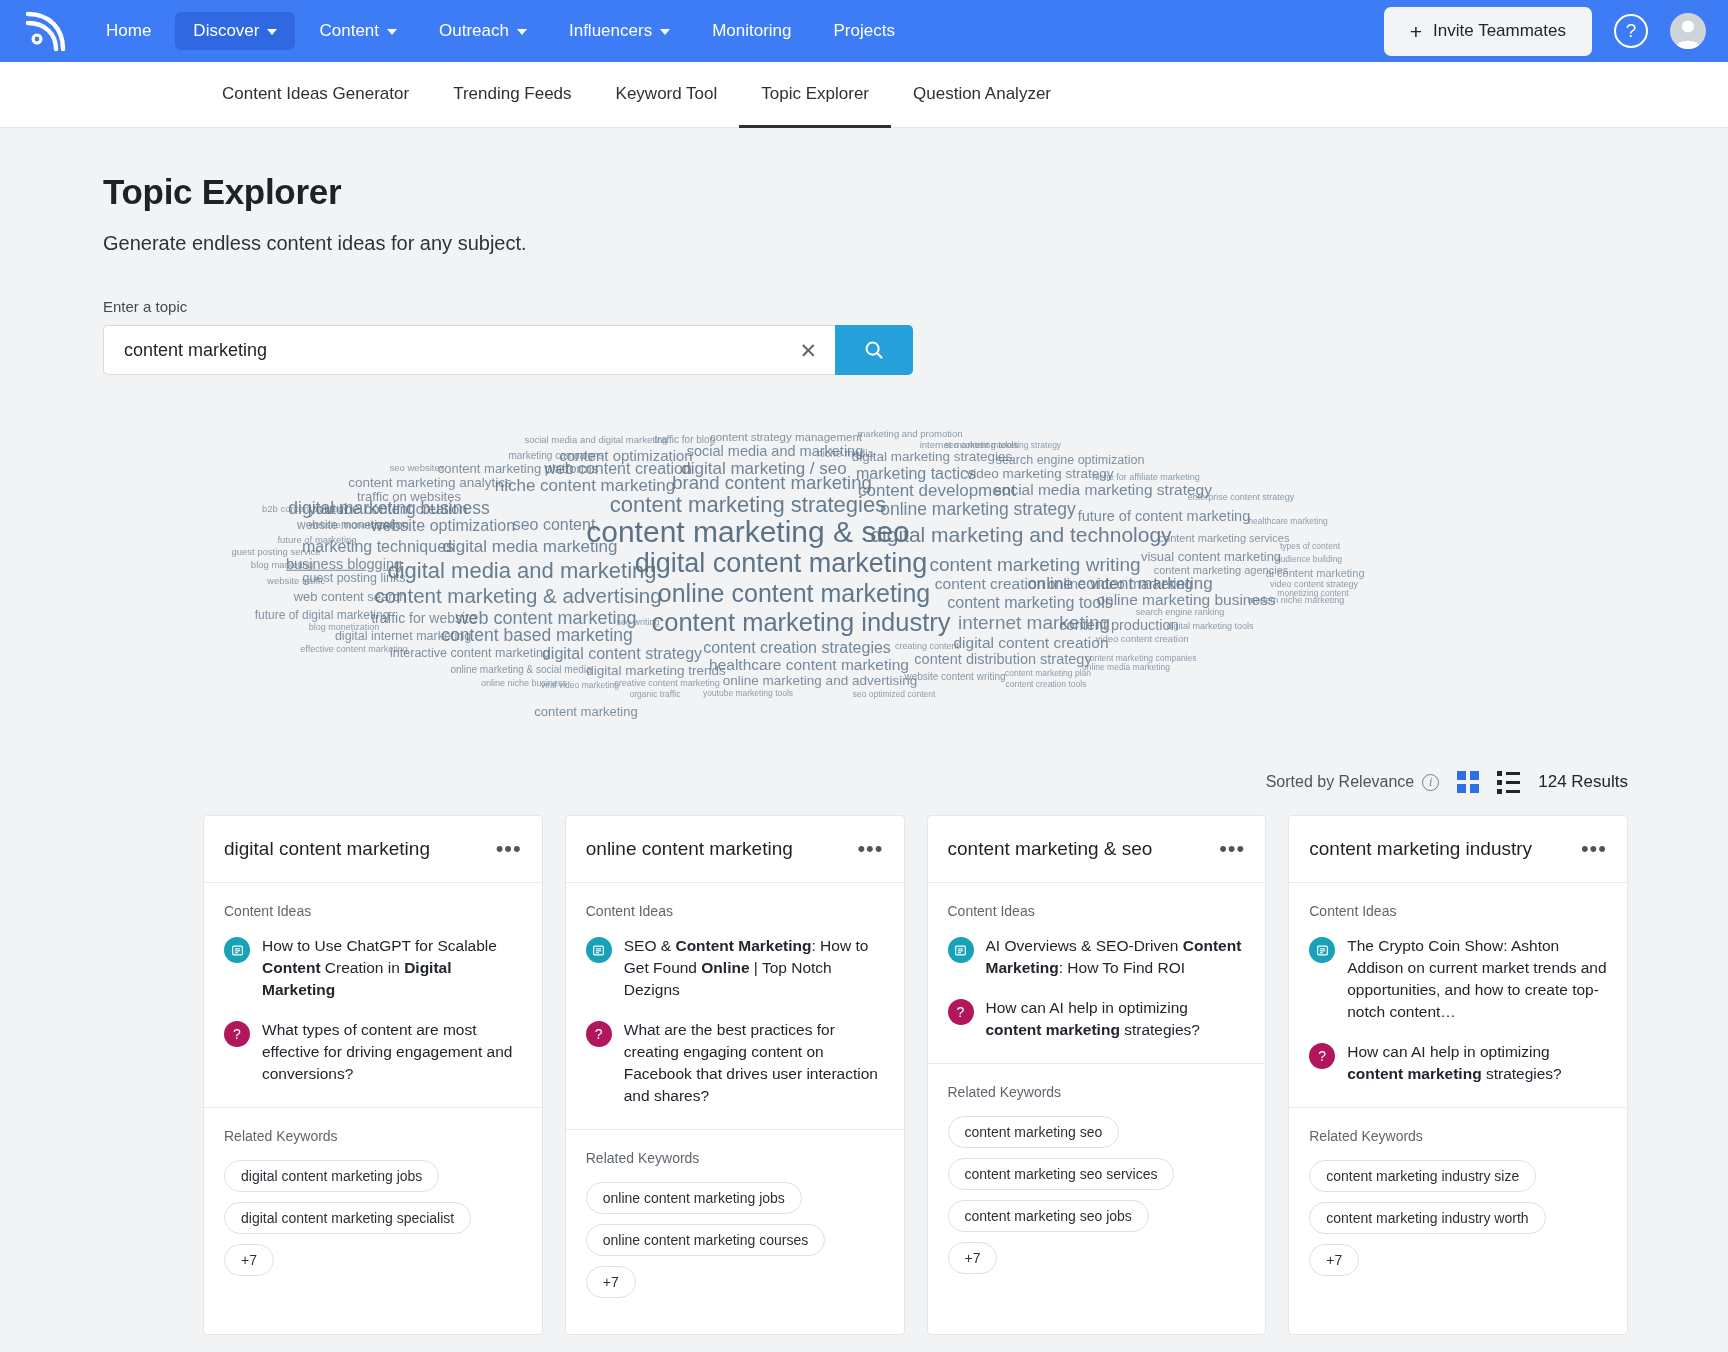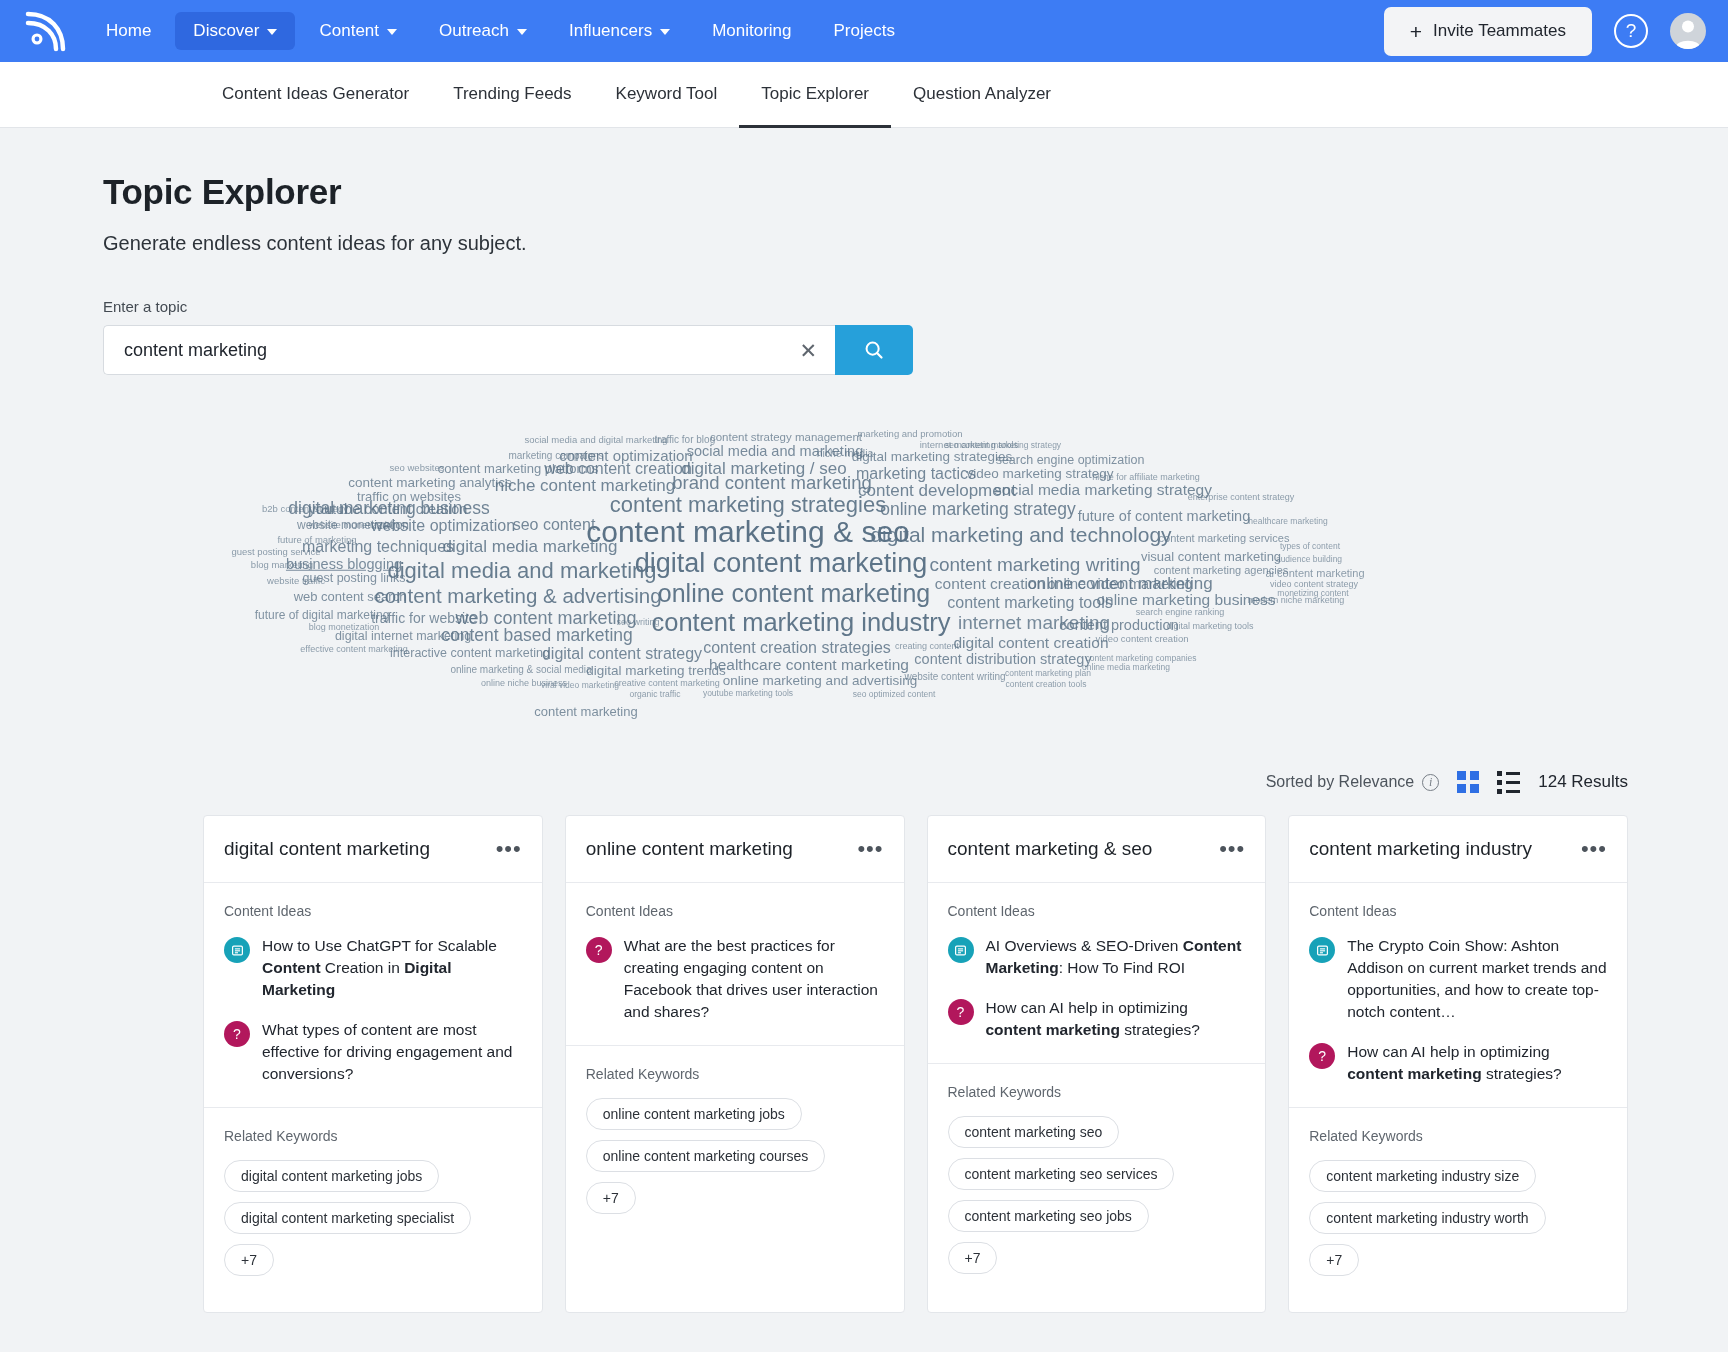--- a/index.html
+++ b/index.html
@@ -398,20 +398,31 @@
         </div>
       </div>
       <div class="card">
         <div class="card-head">
           <div class="card-title">online content marketing</div>
           <div class="dots">•••</div>
         </div>
         <div class="card-body">
           <div class="sec-label">Content Ideas</div>
           <div class="idea">
+            <div class="badge doc">
+              <svg viewBox="0 0 16 16" width="13" height="13">
+                <rect x="2" y="2.5" width="12" height="11" rx="1.5" fill="none" stroke="#fff" stroke-width="1.5"></rect>
+                <line x1="4.8" y1="6" x2="11.2" y2="6" stroke="#fff" stroke-width="1.4"></line>
+                <line x1="4.8" y1="8.4" x2="11.2" y2="8.4" stroke="#fff" stroke-width="1.4"></line>
+                <line x1="4.8" y1="10.8" x2="8.6" y2="10.8" stroke="#fff" stroke-width="1.4"></line>
+              </svg>
+            </div>
+            <div class="idea-text">SEO &amp; <b>Content Marketing</b>: How to Get Found <b>Online</b> | Top Notch Dezigns</div>
+          </div>
+          <div class="idea">
             <div class="badge q">?</div>
             <div class="idea-text">What are the best practices for creating engaging content on Facebook that drives user interaction and shares?</div>
           </div>
         </div>
         <div class="card-foot">
           <div class="sec-label">Related Keywords</div>
           <div class="kwrow"><span class="kw">online content marketing jobs</span></div>
           <div class="kwrow"><span class="kw">online content marketing courses</span></div>
           <div class="kwrow"><span class="kw more">+7</span></div>
         </div>

